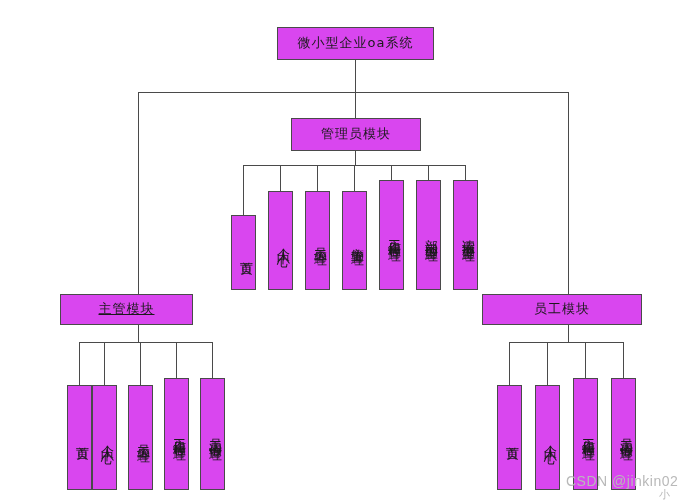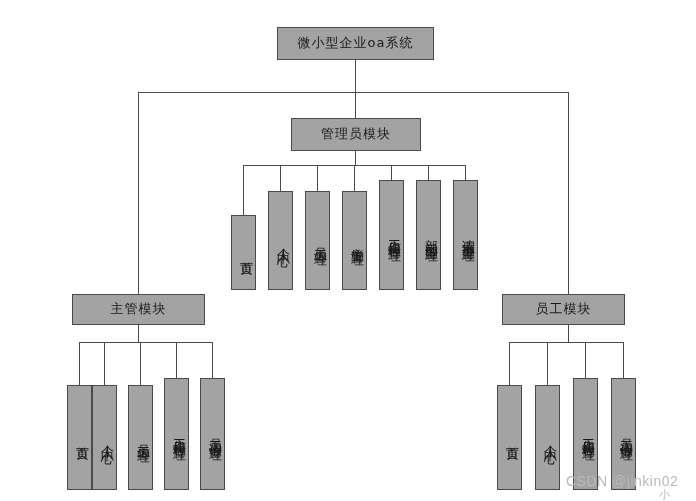--- a/index.html
+++ b/index.html
@@ -14,21 +14,21 @@
     position: relative;
     width: 696px;
     height: 501px;
     background: #ffffff;
     overflow: hidden;
   }
   .node {
     position: absolute;
     box-sizing: border-box;
     border: 1px solid #4a4a4a;
-    background: #a3a3a3;
+    background: #d946ef;
     color: #1a1a1a;
     display: flex;
     align-items: center;
     justify-content: center;
     z-index: 2;
   }
   .node.horiz {
     font-size: 13px;
     letter-spacing: 1px;
     line-height: 1.1;
@@ -126,40 +126,40 @@
   <div class="node vert" style="left:379px; top:180px; width:25px; height:110px;">
     <span>工作日程管理</span>
   </div>
   <div class="node vert" style="left:416px; top:180px; width:25px; height:110px;">
     <span>部门类型管理</span>
   </div>
   <div class="node vert" style="left:453px; top:180px; width:25px; height:110px;">
     <span>请假类型管理</span>
   </div>
 
-  <div class="node horiz" style="left:72px; top:294px; width:133px; height:31px;">
+  <div class="node horiz" style="left:60px; top:294px; width:133px; height:31px;text-decoration:underline;">
     <span>主管模块</span>
   </div>
   <div class="node vert" style="left:67px; top:385px; width:25px; height:105px;">
     <span>首页</span>
   </div>
   <div class="node vert" style="left:92px; top:385px; width:25px; height:105px;">
     <span>个人中心</span>
   </div>
   <div class="node vert" style="left:128px; top:385px; width:25px; height:105px;">
     <span>员工管理</span>
   </div>
   <div class="node vert" style="left:164px; top:378px; width:25px; height:112px;">
     <span>工作日程管理</span>
   </div>
   <div class="node vert" style="left:200px; top:378px; width:25px; height:112px;">
     <span>员工请假管理</span>
   </div>
 
-  <div class="node horiz" style="left:502px; top:294px; width:123px; height:31px;">
+  <div class="node horiz" style="left:482px; top:294px; width:160px; height:31px;">
     <span>员工模块</span>
   </div>
   <div class="node vert" style="left:497px; top:385px; width:25px; height:105px;">
     <span>首页</span>
   </div>
   <div class="node vert" style="left:535px; top:385px; width:25px; height:105px;">
     <span>个人中心</span>
   </div>
   <div class="node vert" style="left:573px; top:378px; width:25px; height:112px;">
     <span>工作日程管理</span>

